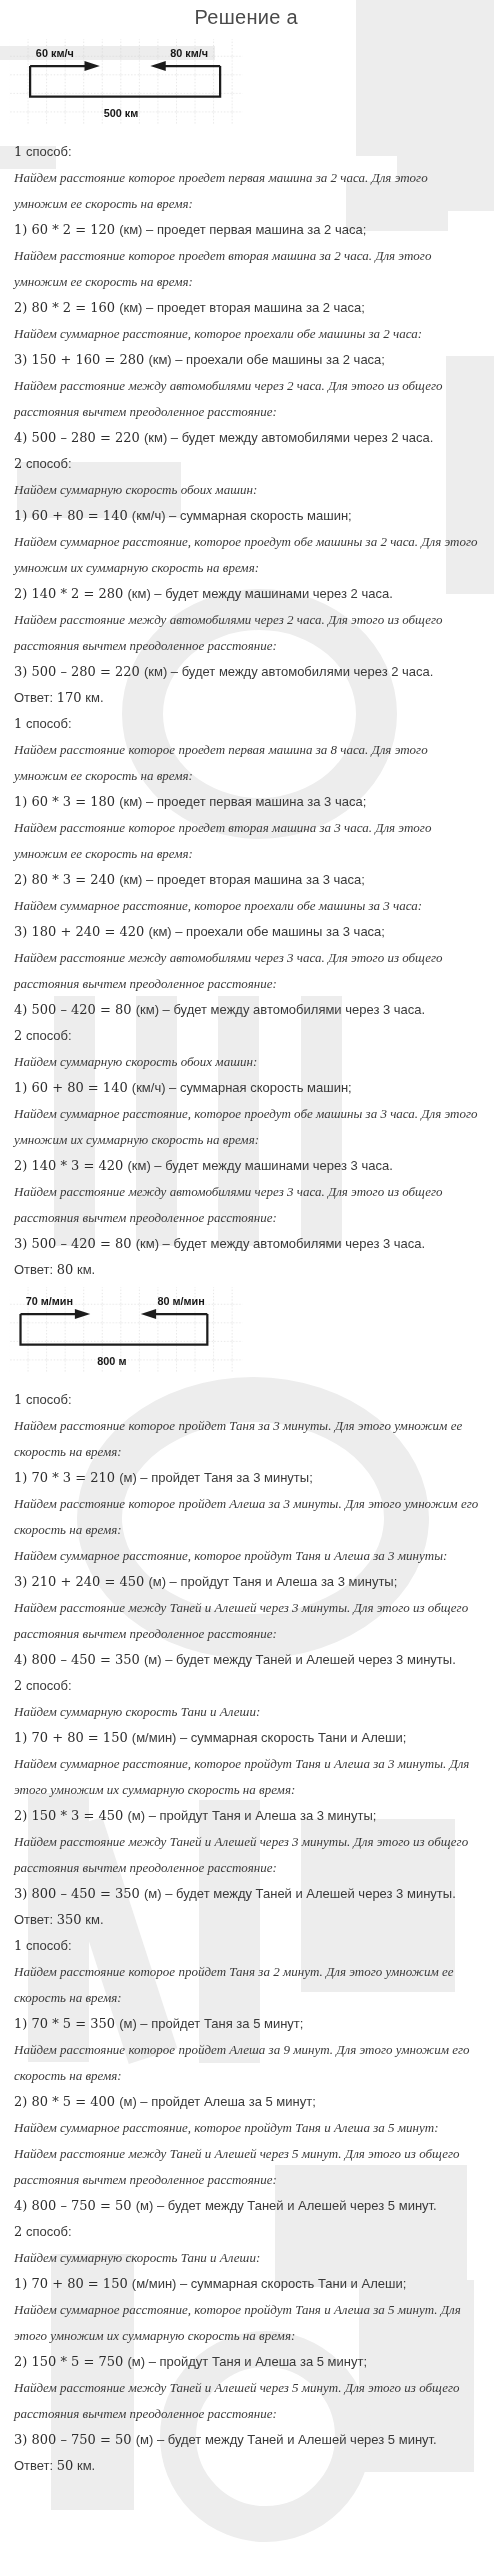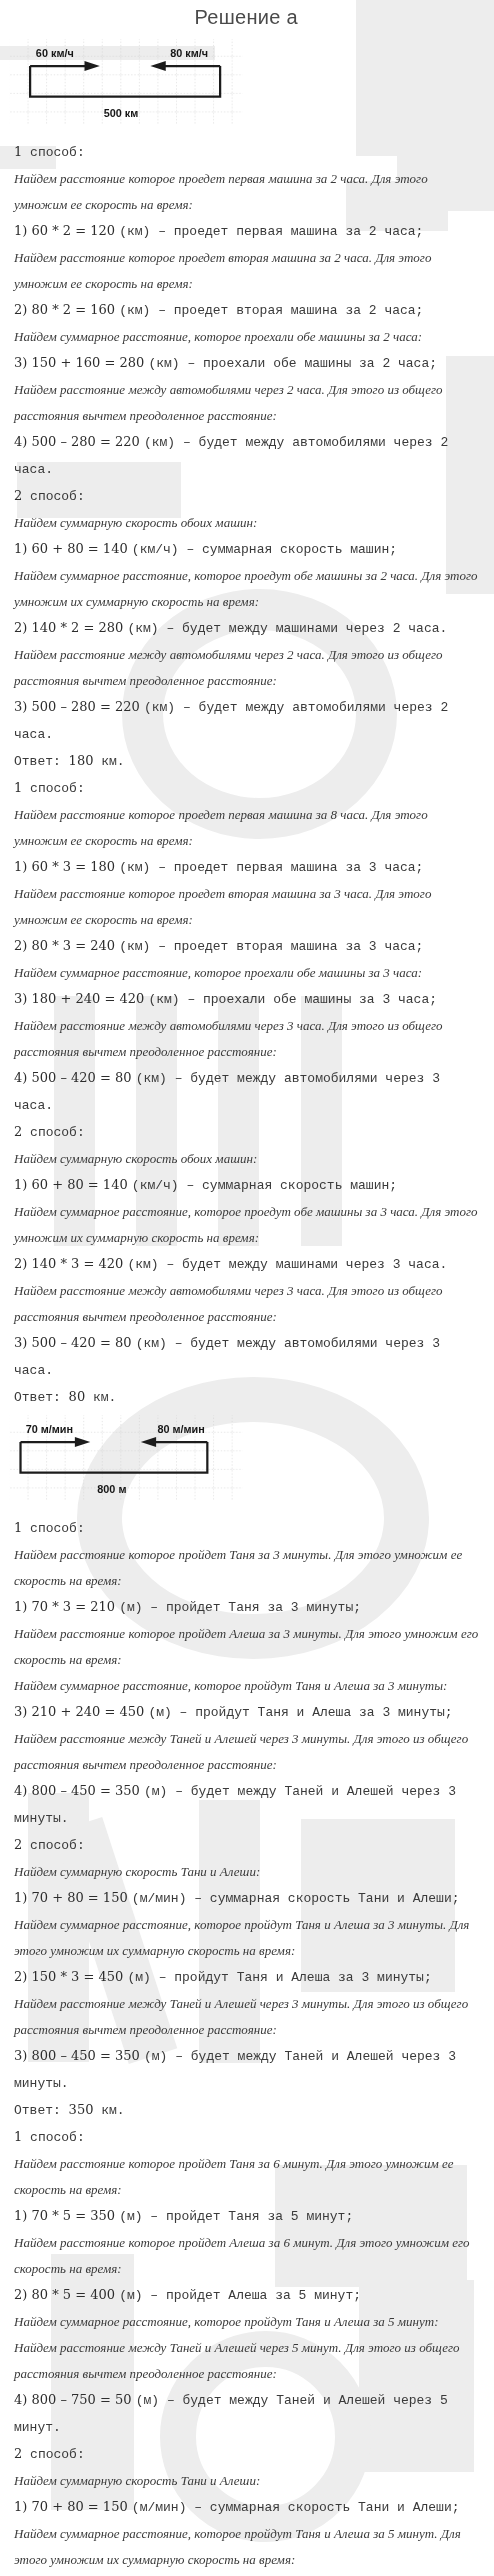--- a/index.html
+++ b/index.html
@@ -30,21 +30,21 @@
   .diagram .grid{fill:none;stroke:var(--grid-color);stroke-width:1;stroke-dasharray:2 3;}
   .diagram .shape{fill:none;stroke:var(--diagram-line-color);stroke-width:3.5;}
   .diagram .fillshape{fill:var(--diagram-line-color);stroke:none;}
   .diagram text{
     font-family:"Liberation Sans",sans-serif;font-weight:bold;
     font-size:17px;fill:#161616;
   }
   .lines{width:465px;}
   .line{font-size:13px;line-height:26px;}
   .sf{font-family:"DejaVu Serif","Liberation Serif",serif;color:#2d2d2d;}
-  .sn{font-family:Liberation Mono, monospace;}
+  .sn{font-family:Liberation Sans, sans-serif;}
   .si{font-family:Liberation Serif, serif;font-style:italic;}
 </style>
 </head>
 <body>
 
 <div class="page">
 
   <div class="wm-layer">
     <div class="wm" style="left:356px;top:0;width:138px;height:156px;"></div>
     <div class="wm" style="left:397px;top:156px;width:97px;height:55px;"></div>
@@ -103,21 +103,21 @@
           <div class="line step"><span class="sf">3) 150 + 160 = 280 </span><span class="sn">(км) – проехали обе машины за 2 часа;</span></div>
           <div class="line note"><span class="si">Найдем расстояние между автомобилями через 2 часа. Для этого из общего расстояния вычтем преодоленное расстояние:</span></div>
           <div class="line step"><span class="sf">4) 500 – 280 = 220 </span><span class="sn">(км) – будет между автомобилями через 2 часа.</span></div>
           <div class="line method"><span class="sf">2</span><span class="sn"> способ:</span></div>
           <div class="line note"><span class="si">Найдем суммарную скорость обоих машин:</span></div>
           <div class="line step"><span class="sf">1) 60 + 80 = 140 </span><span class="sn">(км/ч) – суммарная скорость машин;</span></div>
           <div class="line note"><span class="si">Найдем суммарное расстояние, которое проедут обе машины за 2 часа. Для этого умножим их суммарную скорость на время:</span></div>
           <div class="line step"><span class="sf">2) 140 * 2 = 280 </span><span class="sn">(км) – будет между машинами через 2 часа.</span></div>
           <div class="line note"><span class="si">Найдем расстояние между автомобилями через 2 часа. Для этого из общего расстояния вычтем преодоленное расстояние:</span></div>
           <div class="line step"><span class="sf">3) 500 – 280 = 220 </span><span class="sn">(км) – будет между автомобилями через 2 часа.</span></div>
-          <div class="line answer"><span class="sn">Ответ: </span><span class="sf">180</span><span class="sn"> км.</span></div>
+          <div class="line answer"><span class="sn">Ответ: </span><span class="sf">170</span><span class="sn"> км.</span></div>
           <div class="line method"><span class="sf">1</span><span class="sn"> способ:</span></div>
           <div class="line note"><span class="si">Найдем расстояние которое проедет первая машина за 8 часа. Для этого умножим ее скорость на время:</span></div>
           <div class="line step"><span class="sf">1) 60 * 3 = 180 </span><span class="sn">(км) – проедет первая машина за 3 часа;</span></div>
           <div class="line note"><span class="si">Найдем расстояние которое проедет вторая машина за 3 часа. Для этого умножим ее скорость на время:</span></div>
           <div class="line step"><span class="sf">2) 80 * 3 = 240 </span><span class="sn">(км) – проедет вторая машина за 3 часа;</span></div>
           <div class="line note"><span class="si">Найдем суммарное расстояние, которое проехали обе машины за 3 часа:</span></div>
           <div class="line step"><span class="sf">3) 180 + 240 = 420 </span><span class="sn">(км) – проехали обе машины за 3 часа;</span></div>
           <div class="line note"><span class="si">Найдем расстояние между автомобилями через 3 часа. Для этого из общего расстояния вычтем преодоленное расстояние:</span></div>
           <div class="line step"><span class="sf">4) 500 – 420 = 80 </span><span class="sn">(км) – будет между автомобилями через 3 часа.</span></div>
           <div class="line method"><span class="sf">2</span><span class="sn"> способ:</span></div>
@@ -163,23 +163,23 @@
           <div class="line step"><span class="sf">4) 800 – 450 = 350 </span><span class="sn">(м) – будет между Таней и Алешей через 3 минуты.</span></div>
           <div class="line method"><span class="sf">2</span><span class="sn"> способ:</span></div>
           <div class="line note"><span class="si">Найдем суммарную скорость Тани и Алеши:</span></div>
           <div class="line step"><span class="sf">1) 70 + 80 = 150 </span><span class="sn">(м/мин) – суммарная скорость Тани и Алеши;</span></div>
           <div class="line note"><span class="si">Найдем суммарное расстояние, которое пройдут Таня и Алеша за 3 минуты. Для этого умножим их суммарную скорость на время:</span></div>
           <div class="line step"><span class="sf">2) 150 * 3 = 450 </span><span class="sn">(м) – пройдут Таня и Алеша за 3 минуты;</span></div>
           <div class="line note"><span class="si">Найдем расстояние между Таней и Алешей через 3 минуты. Для этого из общего расстояния вычтем преодоленное расстояние:</span></div>
           <div class="line step"><span class="sf">3) 800 – 450 = 350 </span><span class="sn">(м) – будет между Таней и Алешей через 3 минуты.</span></div>
           <div class="line answer"><span class="sn">Ответ: </span><span class="sf">350</span><span class="sn"> км.</span></div>
           <div class="line method"><span class="sf">1</span><span class="sn"> способ:</span></div>
-          <div class="line note"><span class="si">Найдем расстояние которое пройдет Таня за 6 минут. Для этого умножим ее скорость на время:</span></div>
+          <div class="line note"><span class="si">Найдем расстояние которое пройдет Таня за 2 минут. Для этого умножим ее скорость на время:</span></div>
           <div class="line step"><span class="sf">1) 70 * 5 = 350 </span><span class="sn">(м) – пройдет Таня за 5 минут;</span></div>
-          <div class="line note"><span class="si">Найдем расстояние которое пройдет Алеша за 6 минут. Для этого умножим его скорость на время:</span></div>
+          <div class="line note"><span class="si">Найдем расстояние которое пройдет Алеша за 9 минут. Для этого умножим его скорость на время:</span></div>
           <div class="line step"><span class="sf">2) 80 * 5 = 400 </span><span class="sn">(м) – пройдет Алеша за 5 минут;</span></div>
           <div class="line note"><span class="si">Найдем суммарное расстояние, которое пройдут Таня и Алеша за 5 минут:</span></div>
           <div class="line note"><span class="si">Найдем расстояние между Таней и Алешей через 5 минут. Для этого из общего расстояния вычтем преодоленное расстояние:</span></div>
           <div class="line step"><span class="sf">4) 800 – 750 = 50 </span><span class="sn">(м) – будет между Таней и Алешей через 5 минут.</span></div>
           <div class="line method"><span class="sf">2</span><span class="sn"> способ:</span></div>
           <div class="line note"><span class="si">Найдем суммарную скорость Тани и Алеши:</span></div>
           <div class="line step"><span class="sf">1) 70 + 80 = 150 </span><span class="sn">(м/мин) – суммарная скорость Тани и Алеши;</span></div>
           <div class="line note"><span class="si">Найдем суммарное расстояние, которое пройдут Таня и Алеша за 5 минут. Для этого умножим их суммарную скорость на время:</span></div>
           <div class="line step"><span class="sf">2) 150 * 5 = 750 </span><span class="sn">(м) – пройдут Таня и Алеша за 5 минут;</span></div>
           <div class="line note"><span class="si">Найдем расстояние между Таней и Алешей через 5 минут. Для этого из общего расстояния вычтем преодоленное расстояние:</span></div>

